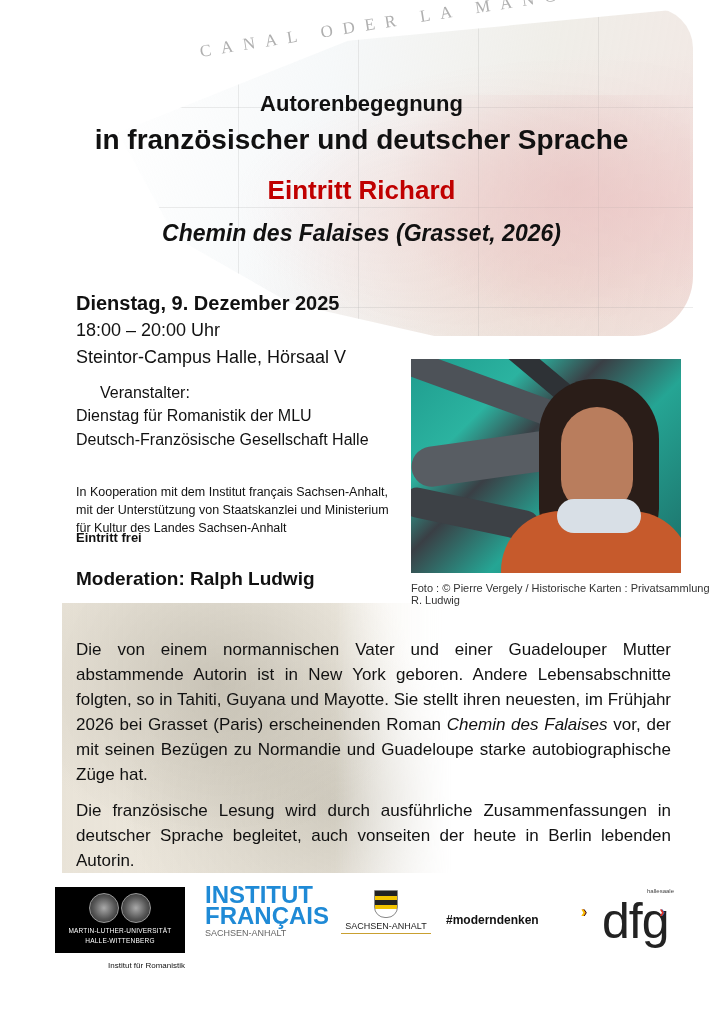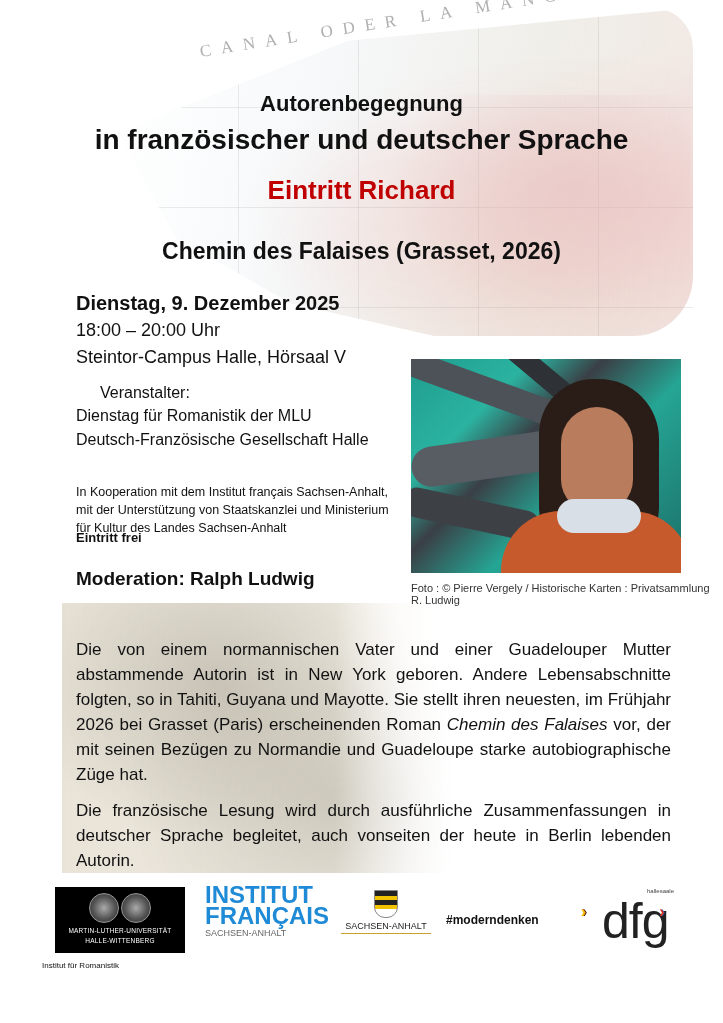--- a/index.html
+++ b/index.html
@@ -24,21 +24,21 @@
     background:
       radial-gradient(ellipse at 40% 30%, rgba(170,165,150,0.55), rgba(230,225,215,0) 60%),
       radial-gradient(ellipse at 70% 75%, rgba(175,170,155,0.5), rgba(230,225,215,0) 55%),
       linear-gradient(90deg, rgba(232,226,214,0.95) 0%, rgba(236,230,218,0.8) 70%, rgba(255,255,255,0) 100%);
     -webkit-mask-image:linear-gradient(90deg,#000 70%,transparent 100%);
     mask-image:linear-gradient(90deg,#000 70%,transparent 100%);}
   .center{position:absolute;left:0;width:723px;text-align:center;}
   .t1{top:91px;font-size:22px;font-weight:bold;}
   .t2{top:124px;font-size:28px;font-weight:bold;}
   .t3{top:175px;font-size:26px;font-weight:bold;color:#c00000;}
-  .t4{top:238px;font-size:23px;font-weight:bold;}
+  .t4{top:220px;font-size:23px;font-weight:bold;font-style:italic;}
   .info{position:absolute;left:76px;}
   .date{top:292px;font-size:20px;font-weight:bold;}
   .line{font-size:18px;}
   .time{top:320px;}
   .place{top:347px;}
   .org-h{top:384px;font-size:16px;margin-left:24px;}
   .org1{top:407px;font-size:16px;}
   .org2{top:431px;font-size:16px;}
   .koop{top:463px;font-size:12.5px;line-height:18px;width:330px;margin-top:20px;}
   .eintritt{top:530px;font-size:13px;font-weight:bold;}
@@ -51,21 +51,21 @@
   .photo .collar{position:absolute;left:146px;top:140px;width:84px;height:34px;background:#d8dfe6;border-radius:20px;}
   .photo .sweater{position:absolute;left:90px;top:152px;width:190px;height:80px;background:#c65a2c;border-radius:60px 60px 0 0;}
   .caption{position:absolute;left:411px;top:582px;font-size:11px;color:#333;}
   .para{position:absolute;left:76px;width:595px;font-size:17px;line-height:25px;text-align:justify;}
   .p1{top:637px;}
   .p2{top:798px;}
   .logo-mlu{position:absolute;left:55px;top:887px;width:130px;height:66px;background:#000;color:#fff;text-align:center;}
   .seals{display:flex;justify-content:center;gap:2px;margin-top:6px;}
   .seal{width:28px;height:28px;border-radius:50%;background:radial-gradient(circle,#aaa 0%,#555 55%,#222 100%);border:1px solid #999;}
   .mlu-t{font-size:6.5px;letter-spacing:0.2px;margin-top:3px;line-height:10px;}
-  .mlu-sub{position:absolute;left:42px;top:961px;width:130px;text-align:left;font-size:8px;}
+  .mlu-sub{position:absolute;left:55px;top:961px;width:130px;text-align:right;font-size:8px;}
   .logo-if{position:absolute;left:205px;top:884px;color:#1f8ad6;}
   .if1{font-size:24px;font-weight:bold;line-height:21px;letter-spacing:0px;}
   .if2{font-size:9px;color:#666;margin-top:2px;}
   .logo-sa{position:absolute;left:341px;top:890px;width:90px;text-align:center;}
   .shield{width:22px;height:26px;margin:0 auto;border-radius:0 0 11px 11px;
     background:linear-gradient(180deg,#222 0 18%,#f2c300 18% 36%,#222 36% 54%,#f2c300 54% 70%,#fff 70% 100%);border:1px solid #888;}
   .sa-t{font-size:9px;margin-top:3px;color:#222;border-bottom:1px solid #c9a030;padding-bottom:2px;}
   .logo-mod{position:absolute;left:446px;top:913px;font-size:12px;font-weight:bold;color:#111;}
   .logo-dfg{position:absolute;left:582px;top:888px;height:50px;}
   .dfg-l{position:absolute;left:0;top:15px;font-size:16px;font-weight:bold;}

